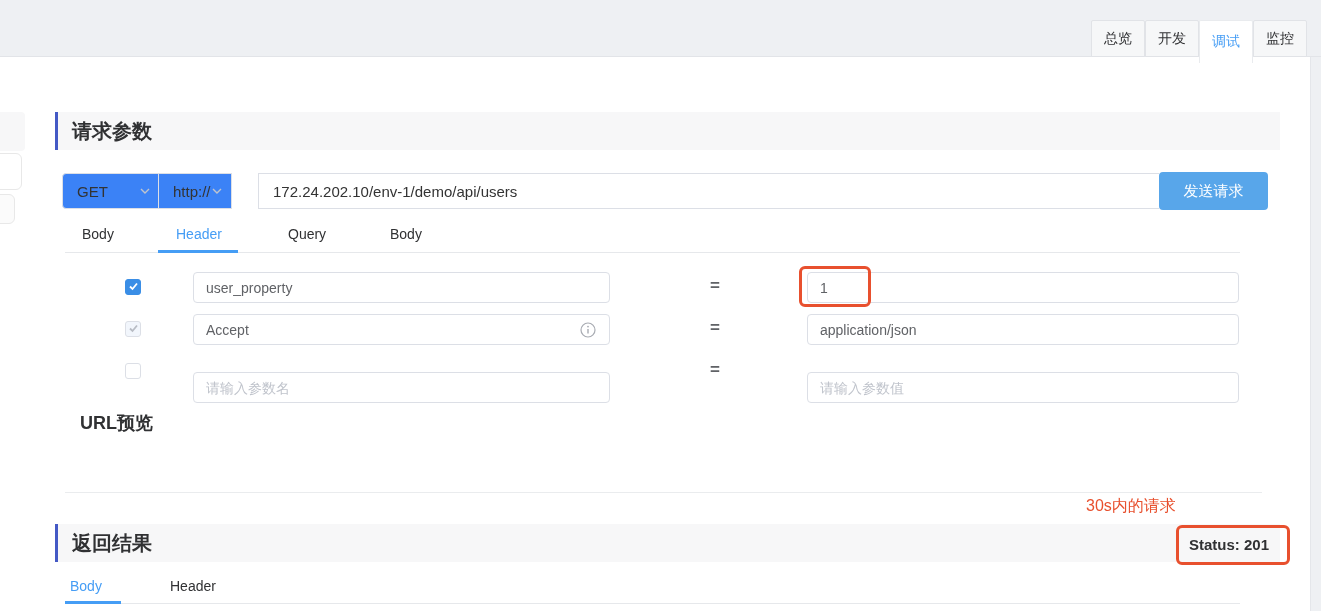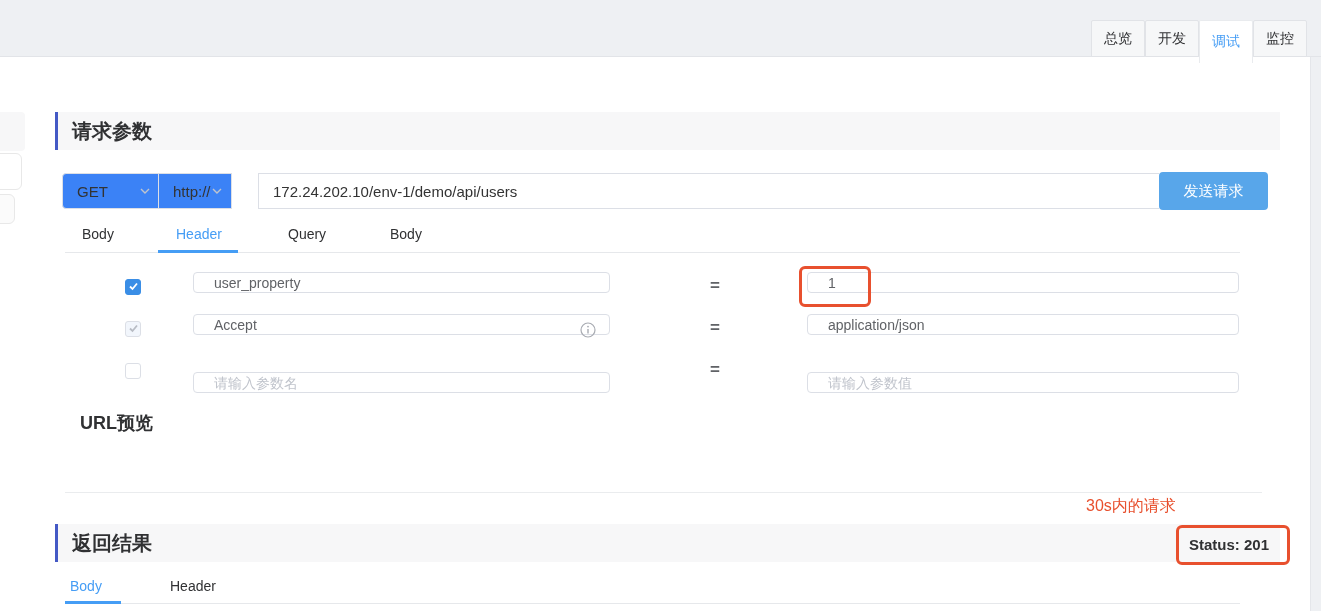--- a/index.html
+++ b/index.html
@@ -51,22 +51,22 @@
   .req-tabs-underline { position:absolute; left:158px; top:250px; width:80px; height:3px; background:#459df5; }
 
   
   .checkbox { position:absolute; left:125px; width:16px; height:16px; border-radius:3px;
               display:flex; align-items:center; justify-content:center; cursor:pointer; }
   .checkbox.checked { background:#3a8ee6; border:1px solid #3a8ee6; }
   .checkbox.disabled { background:#f2f6fc; border:1px solid #dcdfe6; }
   .checkbox.empty { background:#fff; border:1px solid #dcdfe6; }
   .cb1 { top:279px; } .cb2 { top:321px; } .cb3 { top:363px; }
 
-  .field { position:absolute; height:21px; border:1px solid #dcdfe6; border-radius:4px; background:#fff;
-           padding:0 20px; font-size:14px; color:#606266; font-family:"Liberation Sans", sans-serif; outline:none; }
+  .field { position:absolute; height:31px; border:1px solid #dcdfe6; border-radius:4px; background:#fff;
+           padding:0 12px; font-size:14px; color:#606266; font-family:"Liberation Sans", sans-serif; outline:none; }
   .field::placeholder { color:#c0c4cc; }
   .name-col { left:193px; width:417px; }
   .val-col { left:807px; width:432px; }
   .row1 { top:272px; } .row2 { top:314px; } .row3 { top:372px; }
 
   .equals { position:absolute; left:703px; width:24px; text-align:center; font-size:17px;
             font-weight:600; color:#606266; }
   .eq1 { top:276px; } .eq2 { top:318px; } .eq3 { top:360px; }
 
   .info-wrap { position:absolute; left:580px; top:322px; width:16px; height:16px; }

